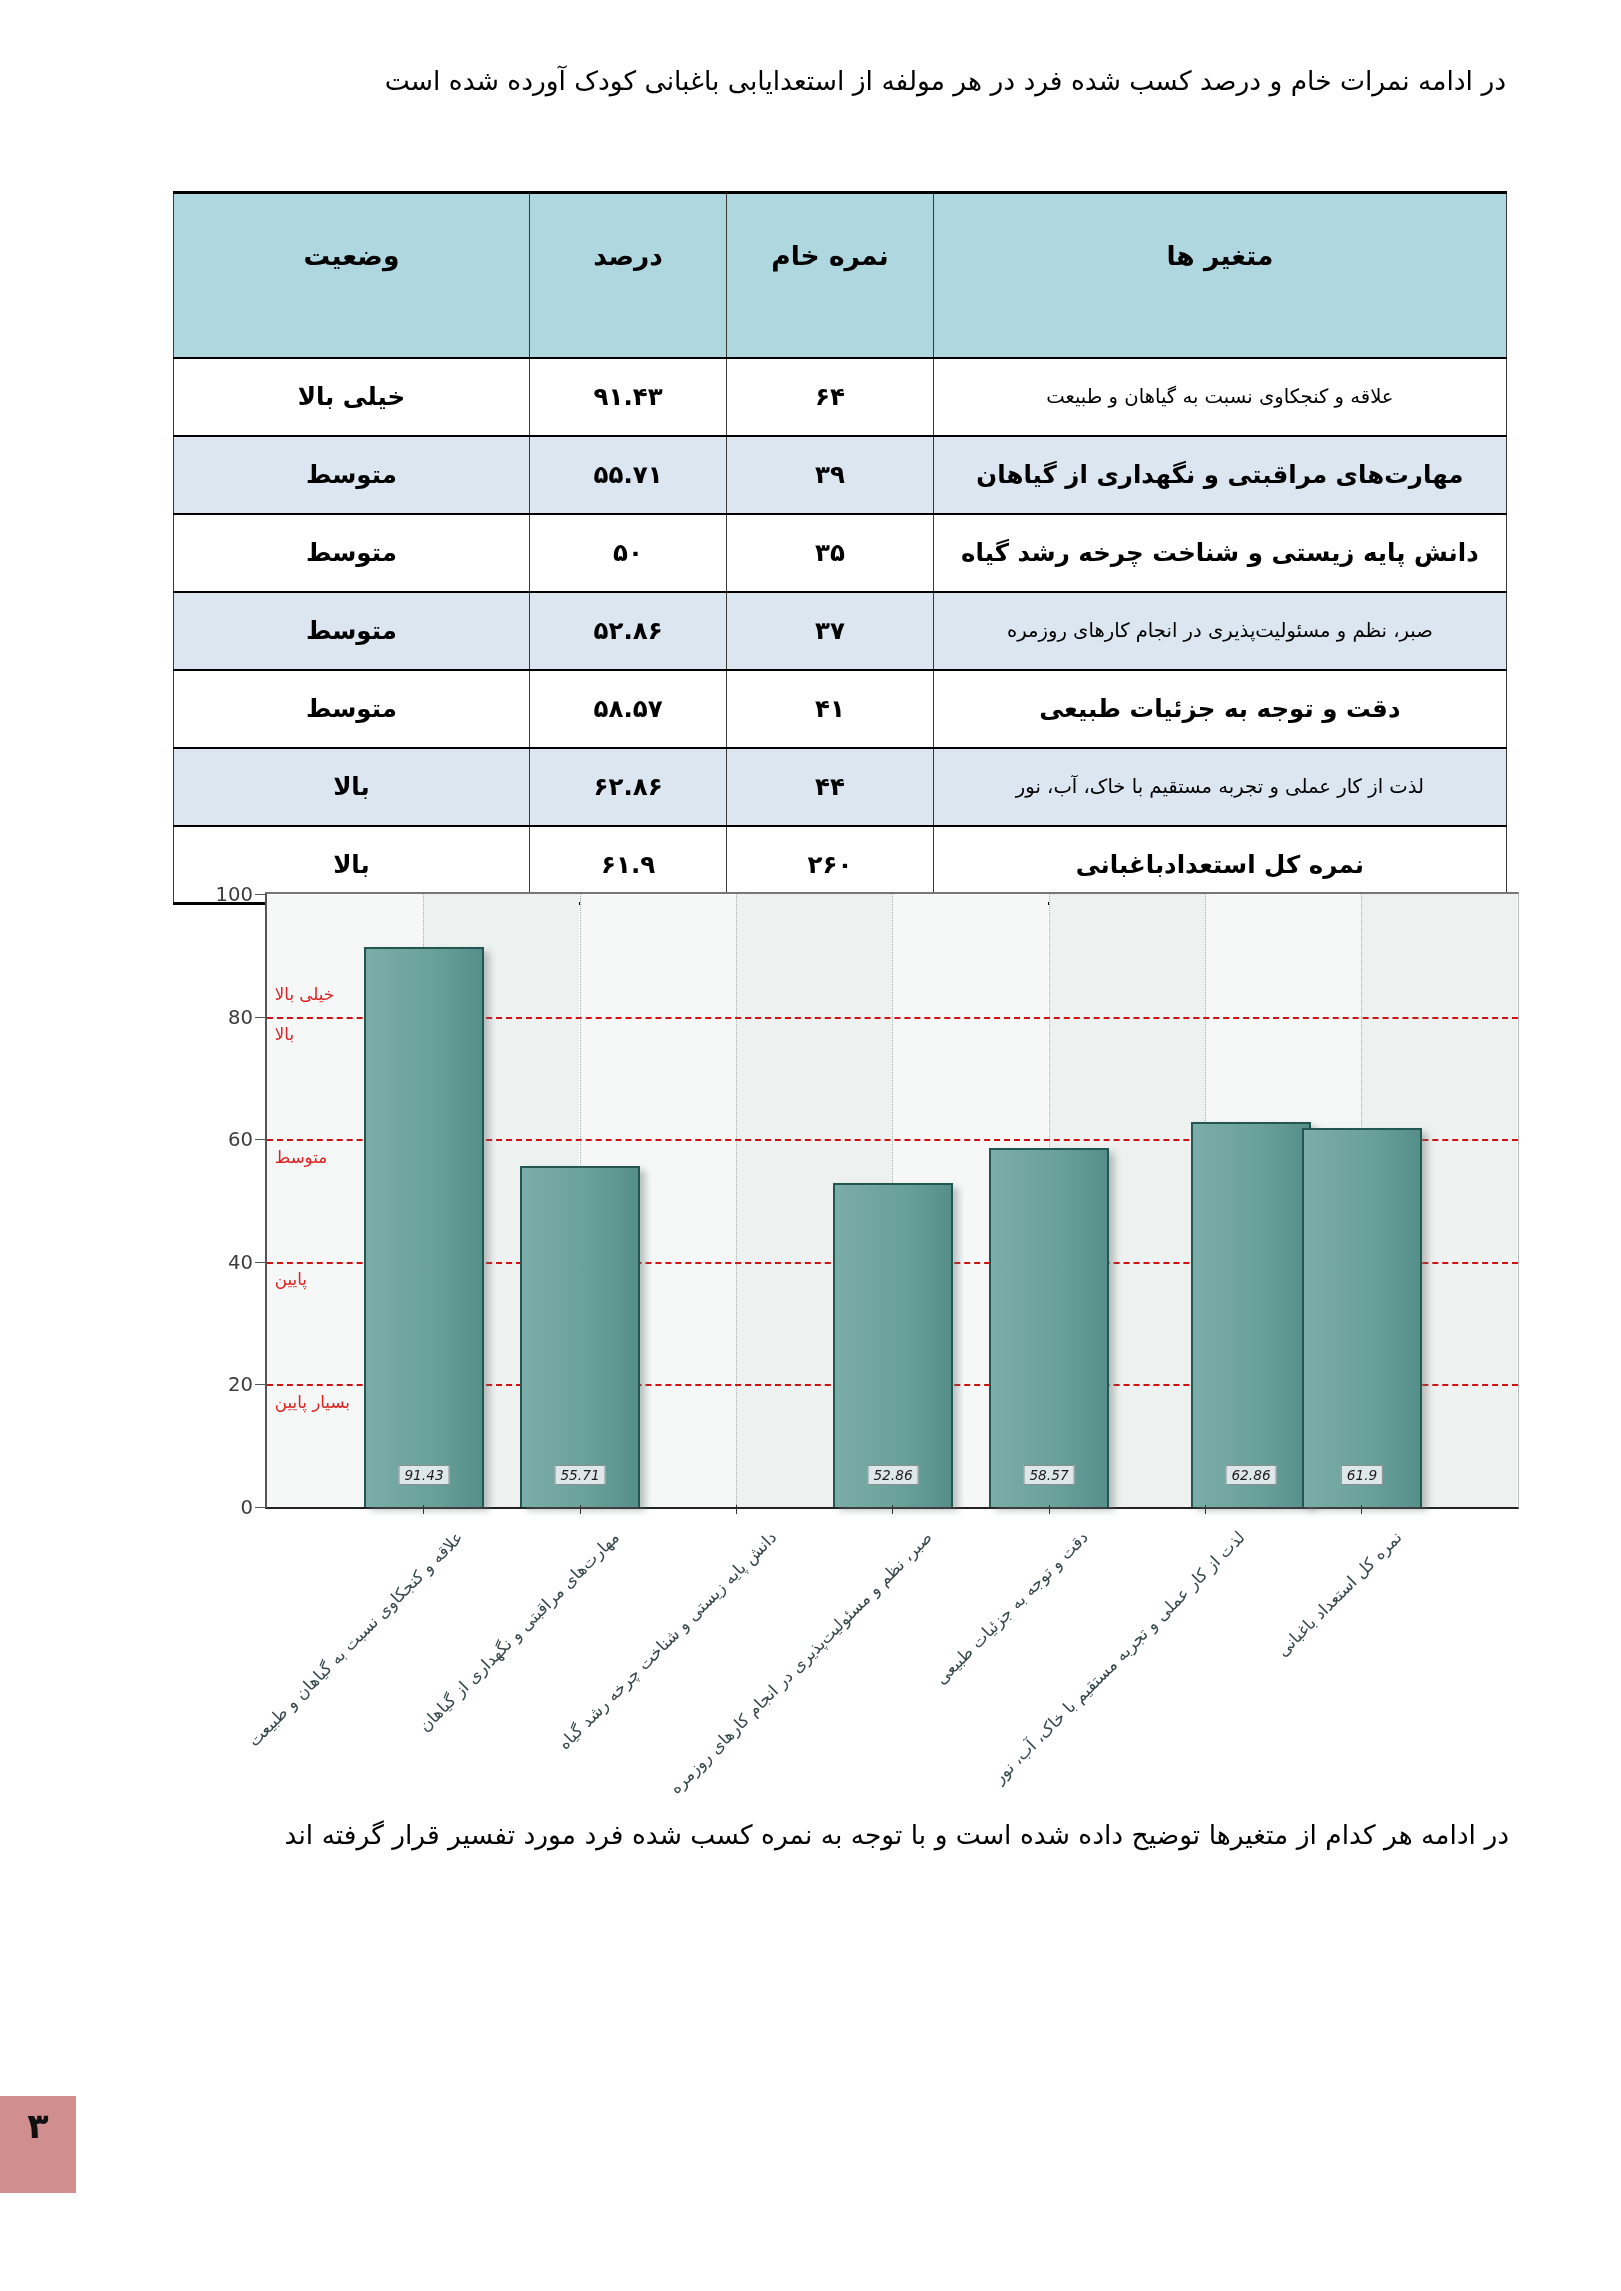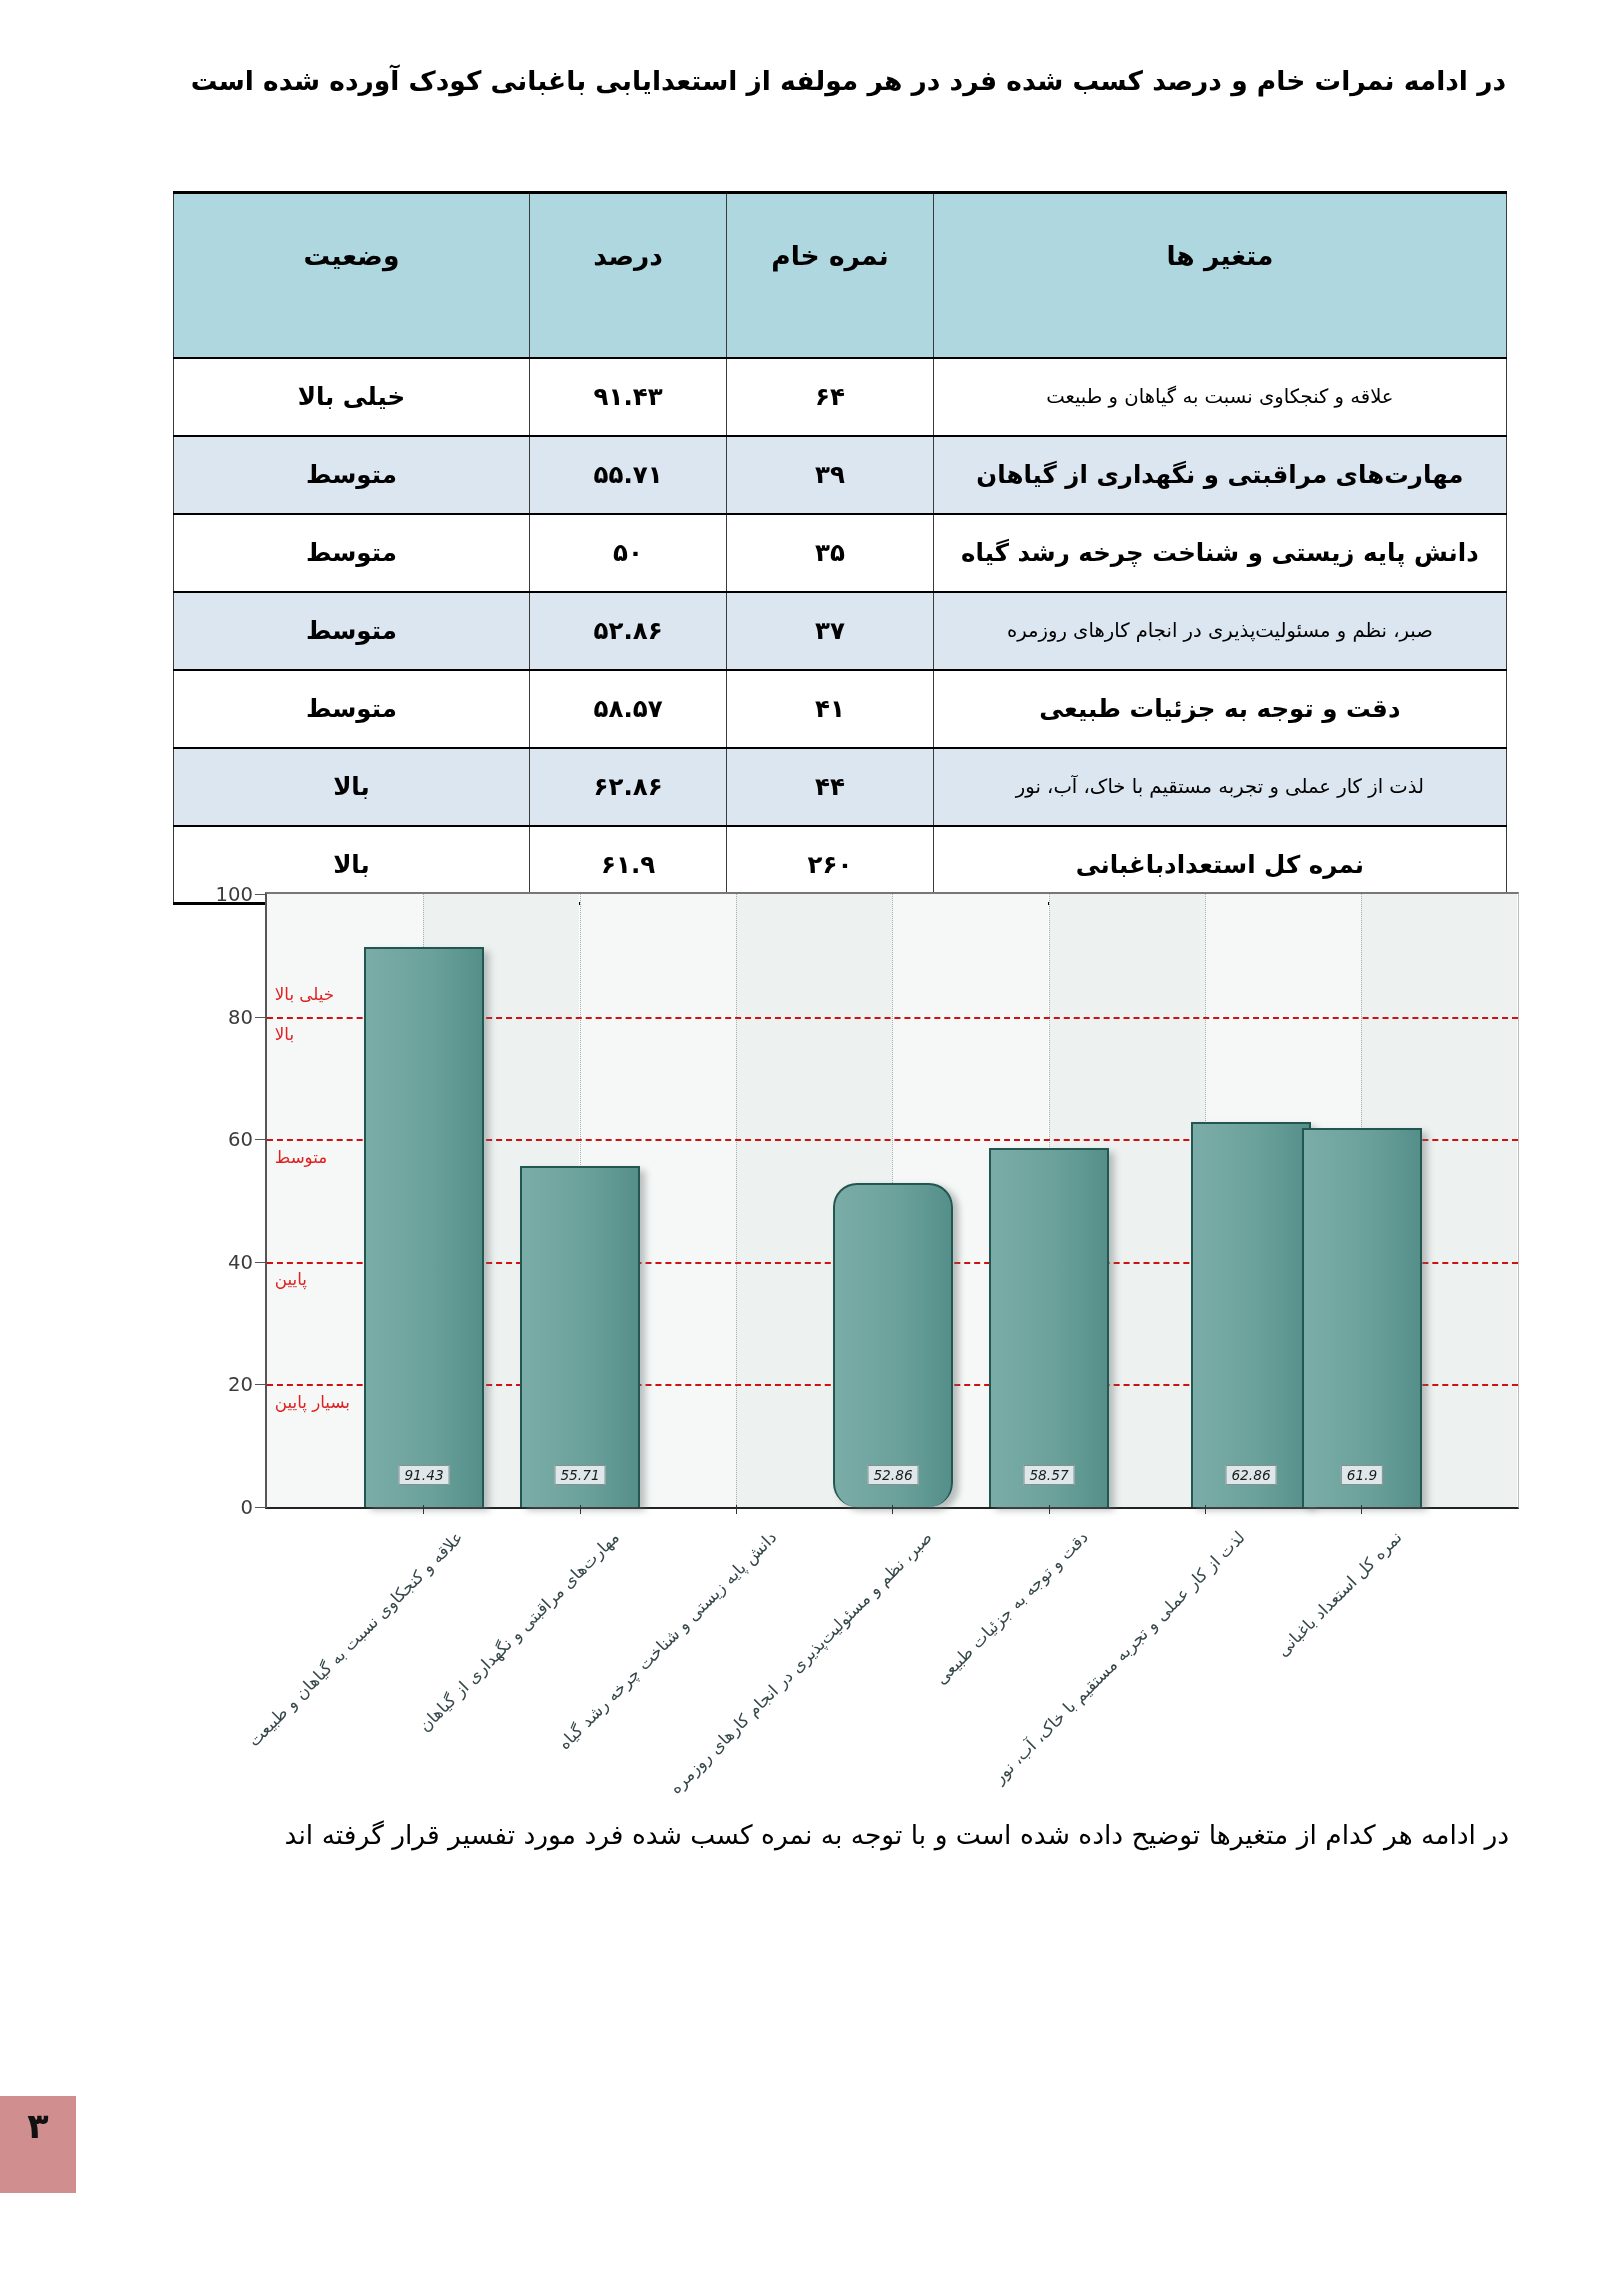--- a/index.html
+++ b/index.html
@@ -7,21 +7,21 @@
     position:relative;
     width:1621px;height:2292px;
     background:#ffffff;
     font-family:"DejaVu Sans",sans-serif;
     overflow:hidden;
   }
   
   .doc-title{
     position:absolute;top:65px;right:115px;left:118px;
     direction:rtl;text-align:right;
-    font-size:26.5px;font-weight:bold;color:#000;
+    font-size:26.5px;font-weight:normal;color:#000;
   }
   .doc-footer-text{
     position:absolute;top:1819px;right:112px;left:98px;
     direction:rtl;text-align:right;
     font-size:26.5px;font-weight:normal;color:#000;
   }
   
   .score-table{
     position:absolute;top:191px;left:173px;width:1334px;
     border-collapse:collapse;direction:rtl;
@@ -197,21 +197,21 @@
       </div>
       <div class="xtick-mark" style="left: 156px;"></div>
       <div class="cat-label" style="right: 1065px;">علاقه و کنجکاوی نسبت به گیاهان و طبیعت</div>
       <div class="bar" style="left: 253px; width: 120px; height: 341px;">
         <div class="bar-value">55.71</div>
       </div>
       <div class="xtick-mark" style="left: 313px;"></div>
       <div class="cat-label" style="right: 909px;">مهارت‌های مراقبتی و نگهداری از گیاهان</div>
       <div class="xtick-mark" style="left: 469px;"></div>
       <div class="cat-label" style="right: 752px;">دانش پایه زیستی و شناخت چرخه رشد گیاه</div>
-      <div class="bar" style="left: 566px; width: 120px; height: 324px; border-radius: 24px;">
+      <div class="bar" style="left: 566px; width: 120px; height: 324px;">
         <div class="bar-value">52.86</div>
       </div>
       <div class="xtick-mark" style="left: 625px;"></div>
       <div class="cat-label" style="right: 596px;">صبر، نظم و مسئولیت‌پذیری در انجام کارهای روزمره</div>
       <div class="bar" style="left: 722px; width: 120px; height: 359px;">
         <div class="bar-value">58.57</div>
       </div>
       <div class="xtick-mark" style="left: 782px;"></div>
       <div class="cat-label" style="right: 440px;">دقت و توجه به جزئیات طبیعی</div>
       <div class="bar" style="left: 878px; width: 120px; height: 385px; margin-left: 46px;">

